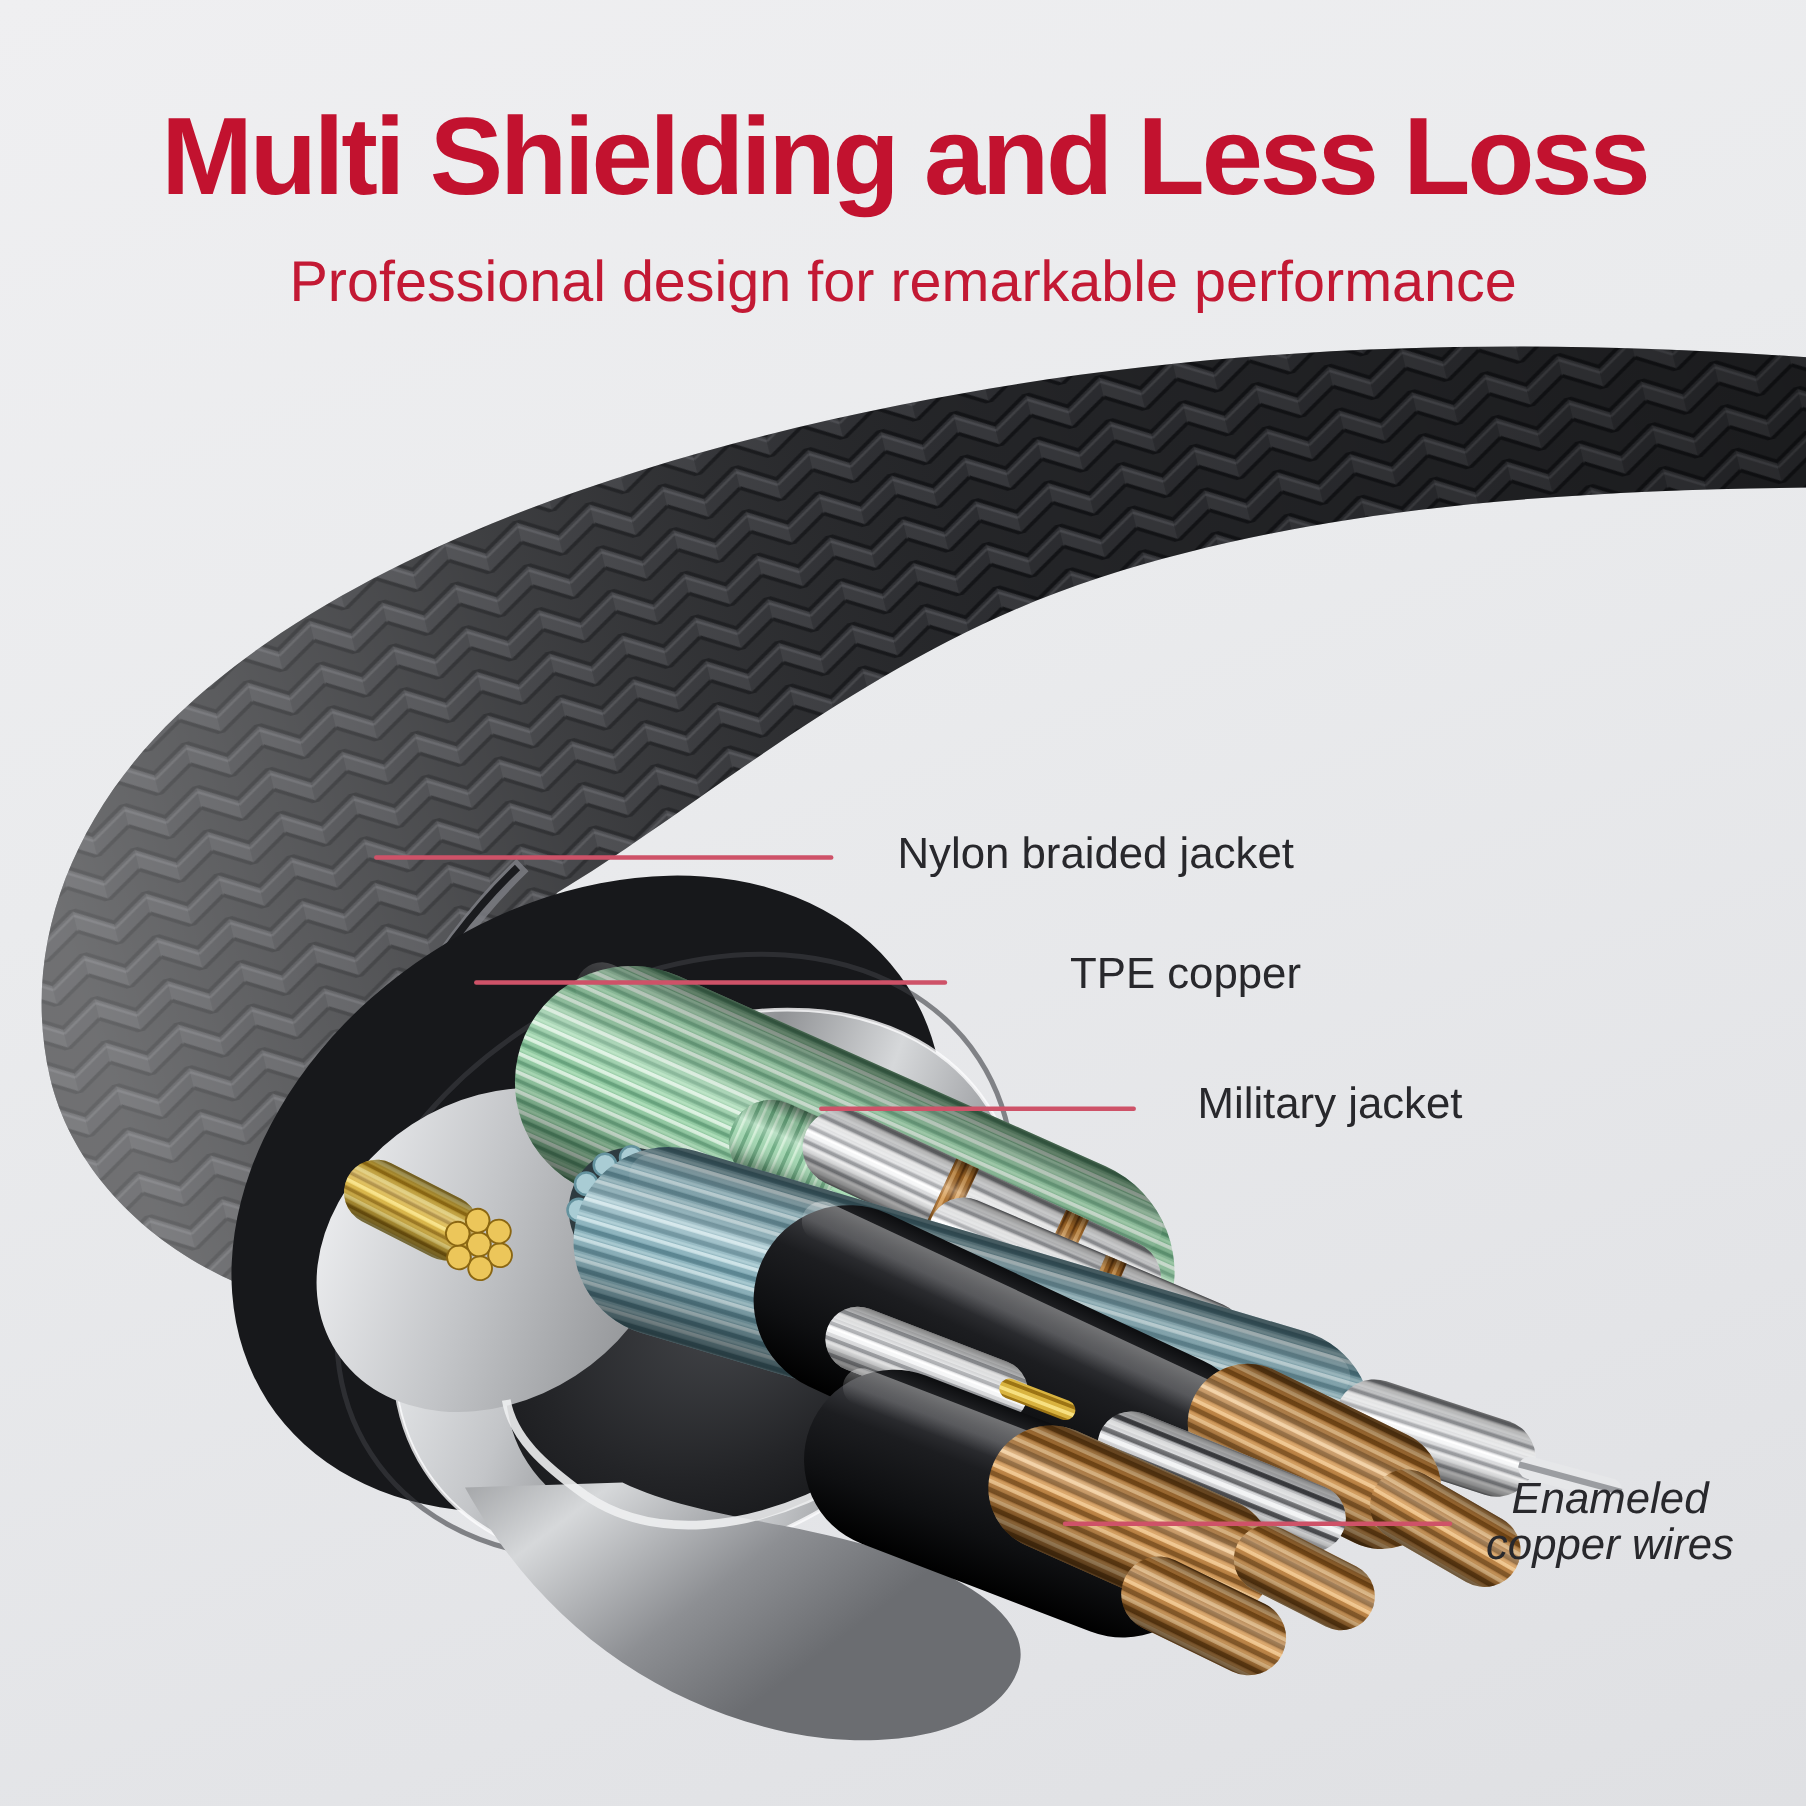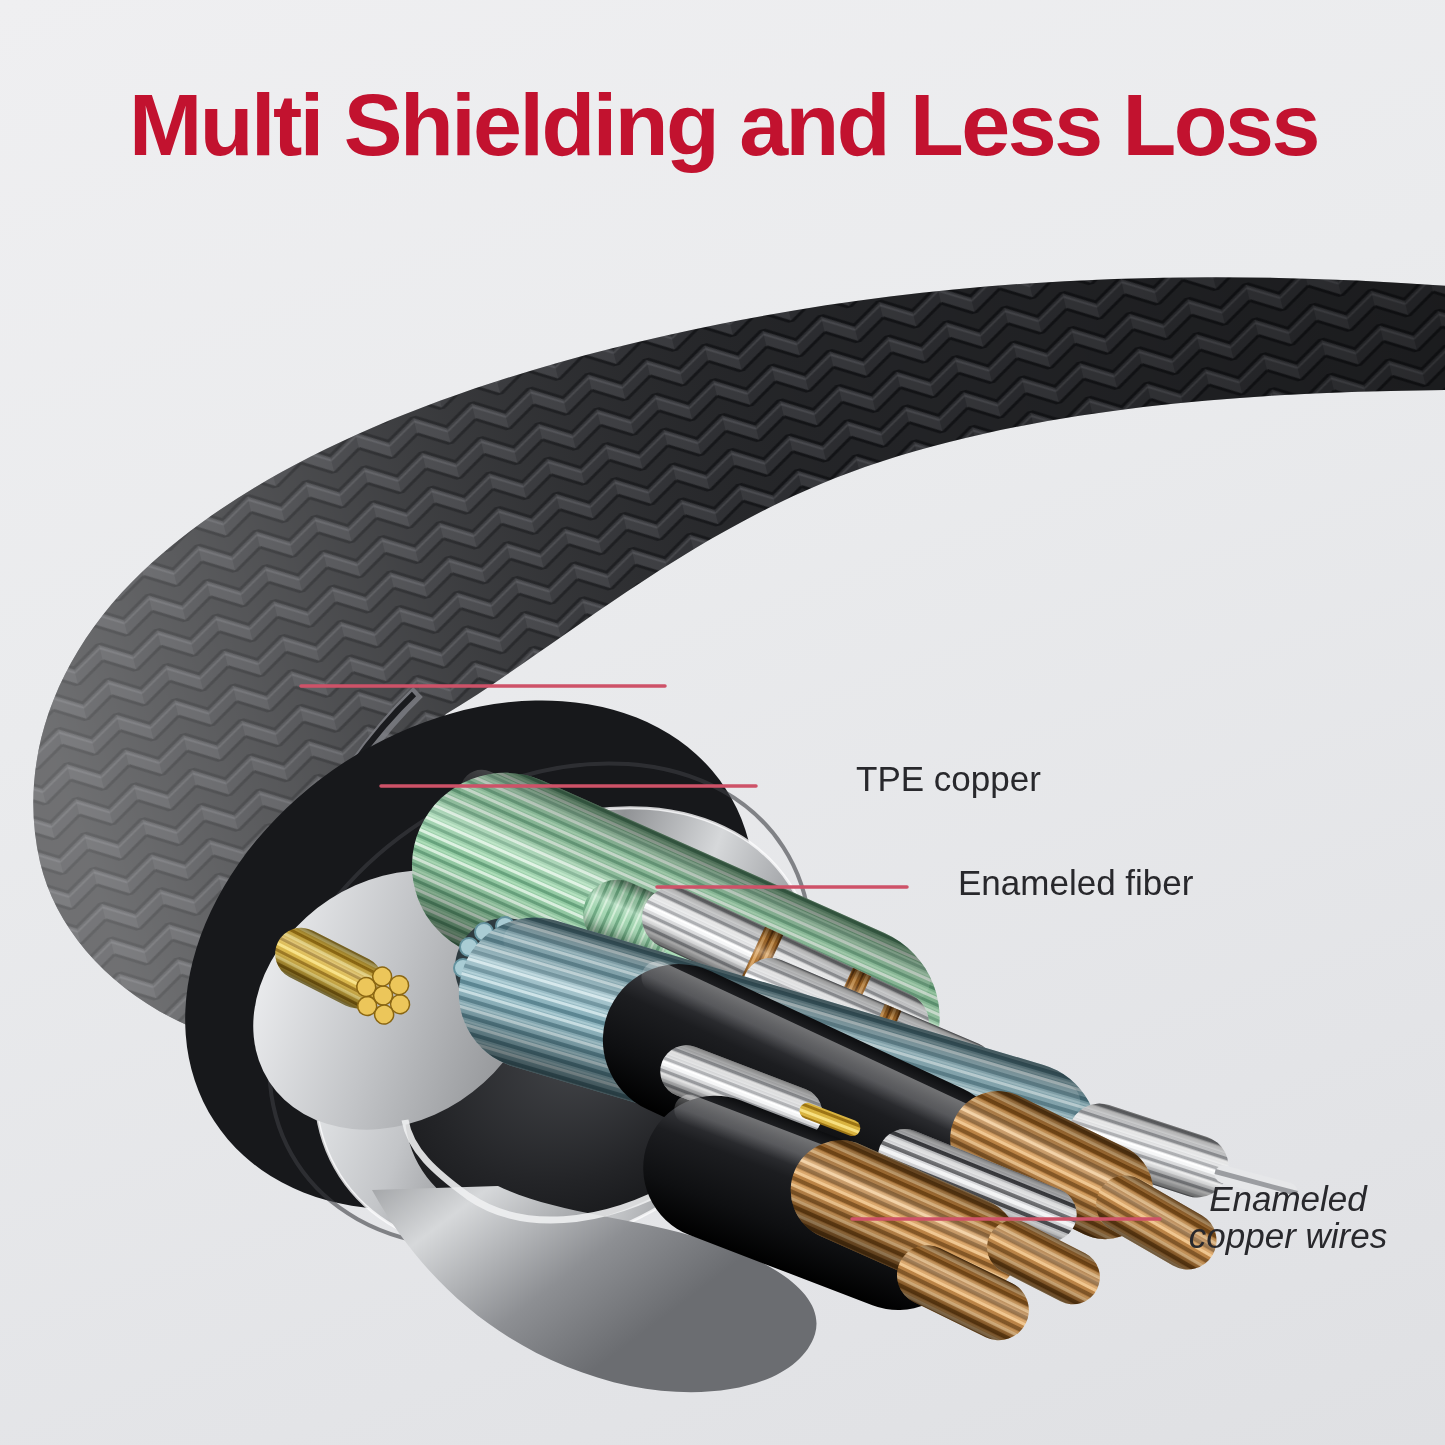--- a/index.html
+++ b/index.html
@@ -28,20 +28,21 @@
   .c1{left:856px;top:760px;}
   .c2{left:958px;top:864px;}
   .c3{left:1158px;top:1180px;width:260px;text-align:center;font-style:italic;}
 </style>
 </head>
 <body>
 
 <div class="stage">
 
   <h1 class="page-title">Multi Shielding and Less Loss</h1>
+  <div class="page-subtitle">Professional design for remarkable performance</div>
 
   <svg class="art" viewBox="0 0 1445 1445" aria-hidden="true">
     <defs>
 
       <pattern id="patBraid" width="60" height="36" patternUnits="userSpaceOnUse" patternTransform="rotate(-14)">
         <rect width="60" height="36" fill="#26272a"></rect>
         <path d="M0 0 L30 18 L30 36 L0 18 Z" fill="#3a3b3f"></path>
         <path d="M30 18 L60 0 L60 18 L30 36 Z" fill="#2f3034"></path>
         <path d="M0 0 L30 18 L60 0" stroke="#141518" stroke-width="3" fill="none"></path>
         <path d="M0 18 L30 36 L60 18" stroke="#141518" stroke-width="3" fill="none"></path>
@@ -319,18 +320,19 @@
     </g>
 
     <g stroke-width="3.5" stroke-linecap="round">
       <line x1="301" y1="686" x2="665" y2="686" stroke="#CE5268"></line>
       <line x1="381" y1="786" x2="756" y2="786" stroke="#CE5268"></line>
       <line x1="657" y1="887" x2="907" y2="887" stroke="#CE5268"></line>
       <line x1="852" y1="1219" x2="1160" y2="1219" stroke="#CE5268"></line>
     </g>
   </svg>
 
+  <div class="callout c0">Nylon braided jacket</div>
   <div class="callout c1">TPE copper</div>
-  <div class="callout c2">Enameled fiber</div>
+  <div class="callout c2">Military jacket</div>
   <div class="callout c3">Enameled
 copper wires</div>
 
 </div>
 
 </body></html>

